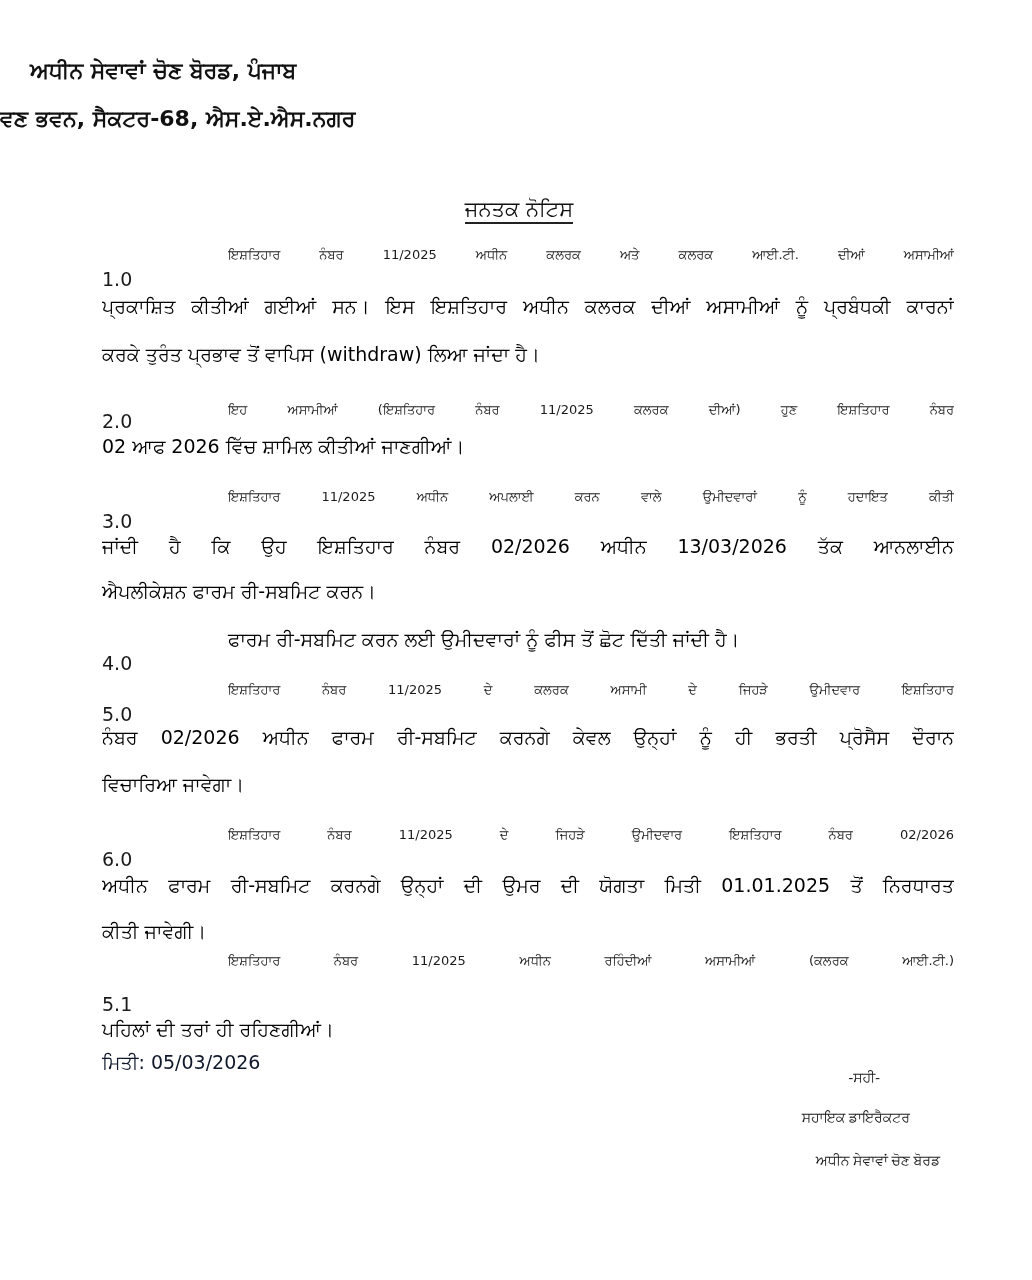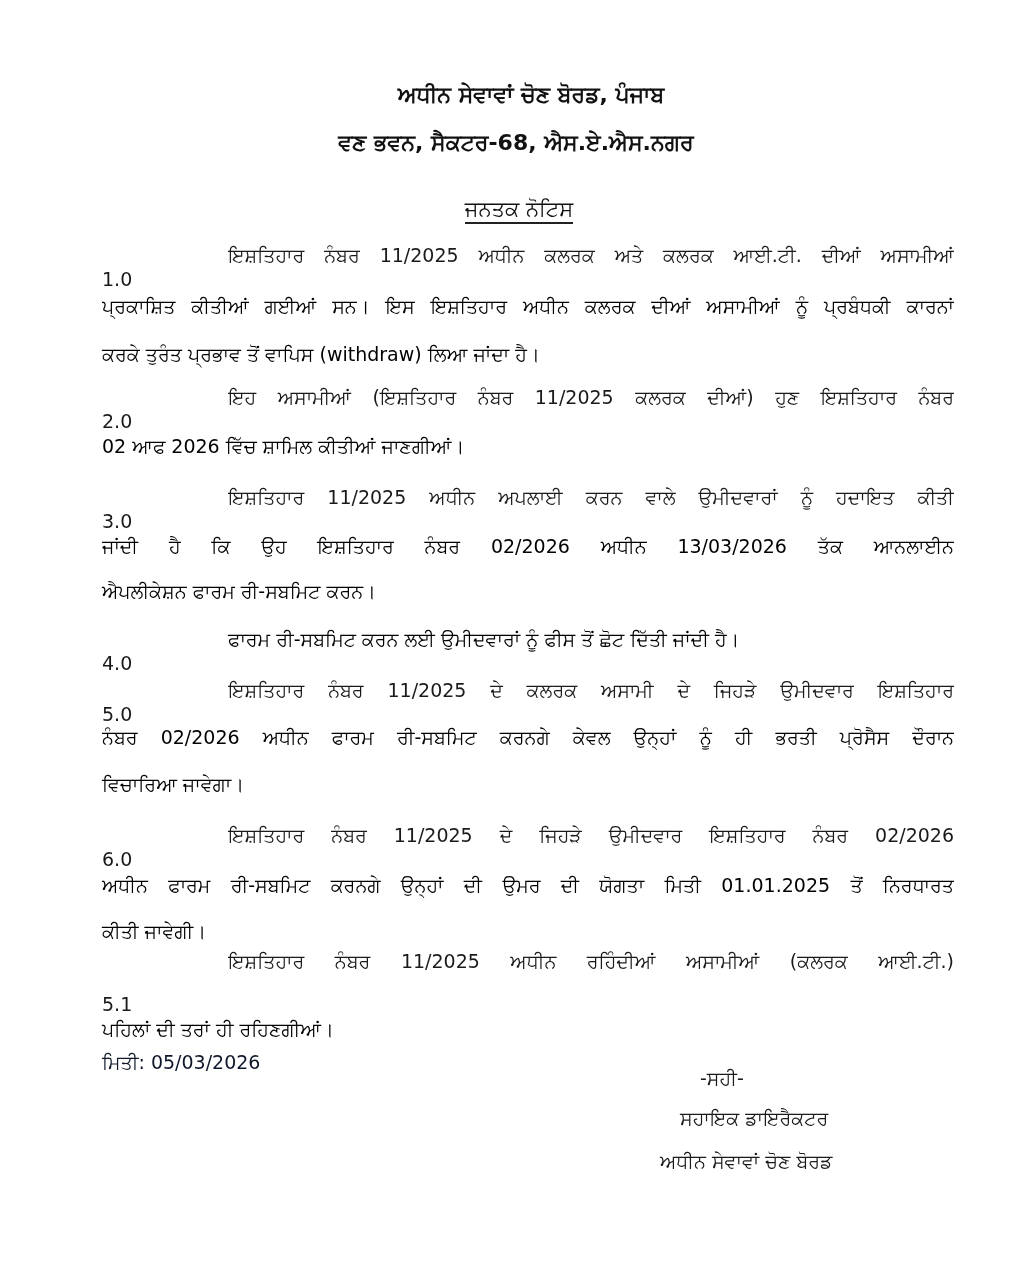--- a/index.html
+++ b/index.html
@@ -19,26 +19,24 @@
       position: absolute;
       left: 0; top: 0;
       width: 1032px;
       height: 1280px;
       background: #ffffff;
     }
     .header-line {
       position: absolute;
       left: 0;
       width: 1032px;
-      text-align: center;
       font-weight: bold;
       font-size: 22px;
       color: #111;
       white-space: nowrap;
-      margin-top: 24px;
     }
     .header-line.l1 { top: 58px; padding-left: 30px; box-sizing: border-box; }
     .header-line.l2 { top: 106px; box-sizing: border-box; }
 
     .notice-title {
       position: absolute;
       top: 197px;
       left: 0;
       width: 1032px;
       text-align: center;
@@ -73,35 +71,36 @@
       left: 102px;
       font-size: 19px;
       line-height: 26px;
       color: #1a1a1a;
       margin-top: 24px;
     }
     .first-line {
       position: absolute;
       left: 228px;
       width: 726px;
-      font-size: 19px;
+      font-size: 13px;
       line-height: 26px;
       color: #1a1a1a;
       text-align: justify;
       text-align-last: justify;
       height: 26px;
       overflow: hidden;
     }
     .sig {
       position: absolute;
-      font-size: 19px;
+      font-size: 14px;
       line-height: 26px;
       color: #1a1a1a;
       white-space: nowrap;
-      text-align: left;
+      text-align: right;
+      font-family: Liberation Serif, serif;
     }
     .date {
       position: absolute;
       left: 102px;
       top: 1049px;
       font-size: 19px;
       line-height: 26px;
       color: #0f172a;
       white-space: nowrap;
     }
@@ -120,21 +119,21 @@
 
   <div>
     <div class="num" style="top:242px">1.0</div>
     <div class="first-line" style="top:242px">ਇਸ਼ਤਿਹਾਰ ਨੰਬਰ 11/2025 ਅਧੀਨ ਕਲਰਕ ਅਤੇ ਕਲਰਕ ਆਈ.ਟੀ. ਦੀਆਂ ਅਸਾਮੀਆਂ</div>
     <div class="para-line justify" style="top:293px">ਪ੍ਰਕਾਸ਼ਿਤ ਕੀਤੀਆਂ ਗਈਆਂ ਸਨ। ਇਸ ਇਸ਼ਤਿਹਾਰ ਅਧੀਨ ਕਲਰਕ ਦੀਆਂ ਅਸਾਮੀਆਂ ਨੂੰ ਪ੍ਰਬੰਧਕੀ ਕਾਰਨਾਂ</div>
     <div class="para-line" style="top:341px">ਕਰਕੇ ਤੁਰੰਤ ਪ੍ਰਭਾਵ ਤੋਂ ਵਾਪਿਸ (withdraw) ਲਿਆ ਜਾਂਦਾ ਹੈ।</div>
   </div>
 
   <div>
     <div class="num" style="top:384px">2.0</div>
-    <div class="first-line" style="top:384px">ਇਹ ਅਸਾਮੀਆਂ (ਇਸ਼ਤਿਹਾਰ ਨੰਬਰ 11/2025 ਕਲਰਕ ਦੀਆਂ) ਹੁਣ ਇਸ਼ਤਿਹਾਰ ਨੰਬਰ</div>
+    <div class="first-line" style="top:397px">ਇਹ ਅਸਾਮੀਆਂ (ਇਸ਼ਤਿਹਾਰ ਨੰਬਰ 11/2025 ਕਲਰਕ ਦੀਆਂ) ਹੁਣ ਇਸ਼ਤਿਹਾਰ ਨੰਬਰ</div>
     <div class="para-line" style="top:433px">02 ਆਫ 2026 ਵਿੱਚ ਸ਼ਾਮਿਲ ਕੀਤੀਆਂ ਜਾਣਗੀਆਂ।</div>
   </div>
 
   <div>
     <div class="num" style="top:484px">3.0</div>
     <div class="first-line" style="top:484px">ਇਸ਼ਤਿਹਾਰ 11/2025 ਅਧੀਨ ਅਪਲਾਈ ਕਰਨ ਵਾਲੇ ਉਮੀਦਵਾਰਾਂ ਨੂੰ ਹਦਾਇਤ ਕੀਤੀ</div>
     <div class="para-line justify" style="top:533px">ਜਾਂਦੀ ਹੈ ਕਿ ਉਹ ਇਸ਼ਤਿਹਾਰ ਨੰਬਰ 02/2026 ਅਧੀਨ 13/03/2026 ਤੱਕ ਆਨਲਾਈਨ</div>
     <div class="para-line" style="top:578px">ਐਪਲੀਕੇਸ਼ਨ ਫਾਰਮ ਰੀ-ਸਬਮਿਟ ਕਰਨ।</div>
   </div>
 

